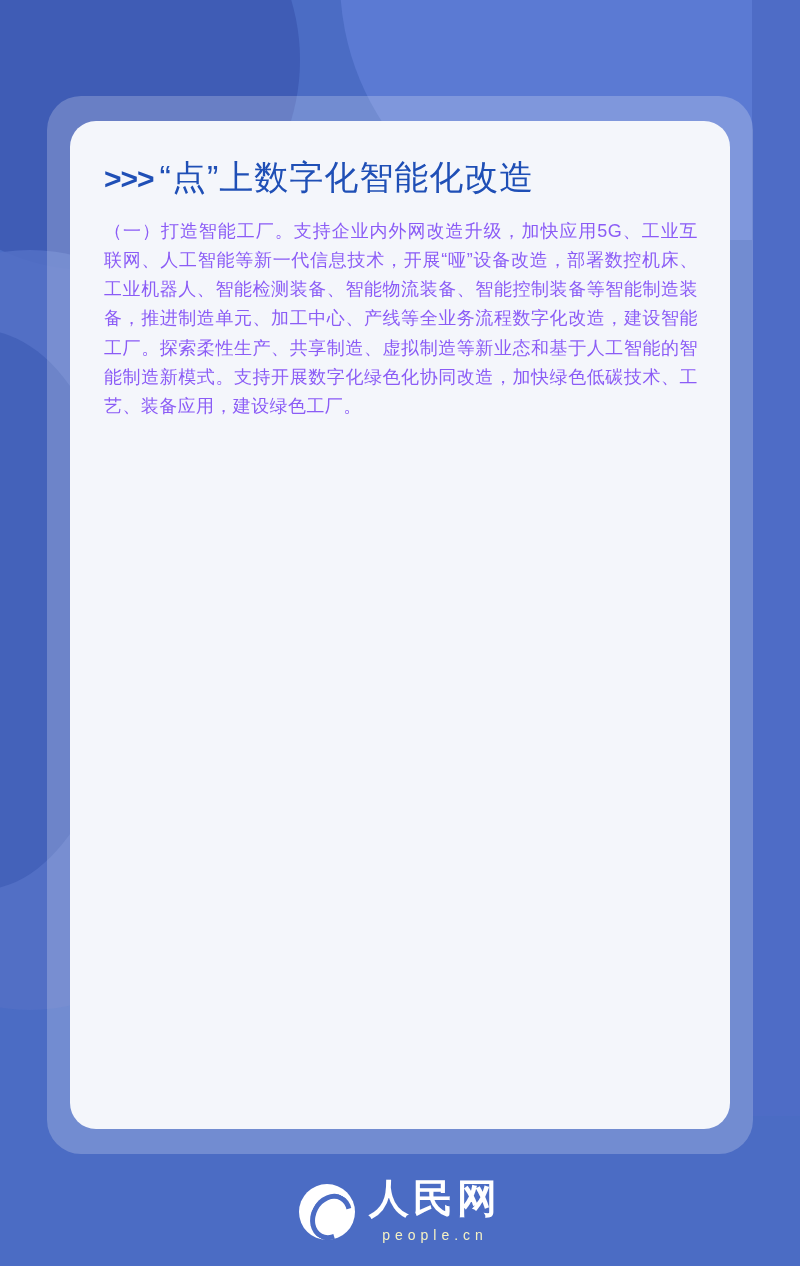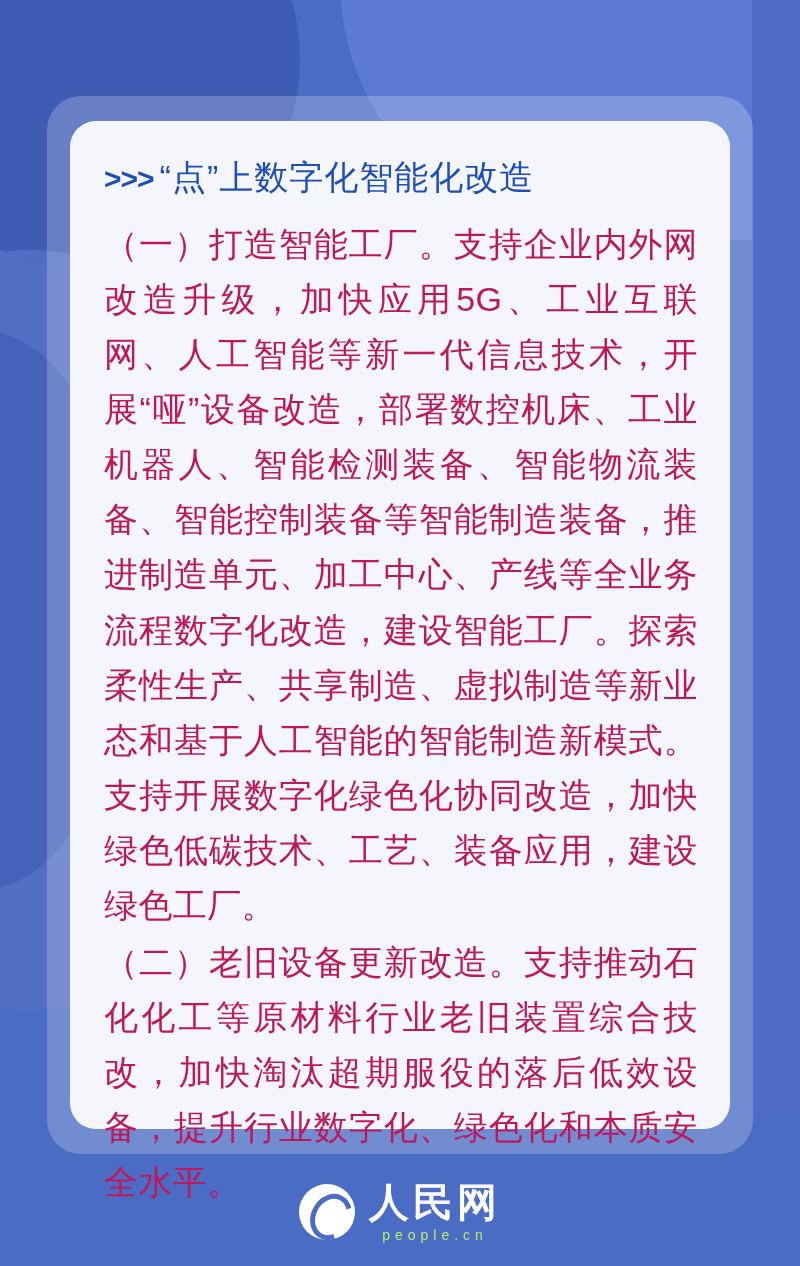--- a/index.html
+++ b/index.html
@@ -112,22 +112,22 @@
   .heading-text {
     color: #1f4fb6;
     font-size: 34px;
     font-weight: normal;
     letter-spacing: 1px;
   }
 
   .doc-body { padding: 0 6px 0 4px; }
 
   .doc-para {
-    color: #be185d;
-    font-size: 34px;
+    color: #8b5cf6;
+    font-size: 18px;
     line-height: 1.62;
     letter-spacing: .4px;
     text-align: justify;
     text-justify: inter-ideograph;
     margin-bottom: 2px;
   }
   .doc-para.indent { text-indent: 0; }
 
   
   .footer-logo {
@@ -163,23 +163,24 @@
   .logo-textblock {
     display: flex;
     flex-direction: column;
     line-height: 1;
   }
   .logo-cn {
     color: #ffffff;
     font-size: 40px;
     font-weight: bold;
     letter-spacing: 4px;
+    font-family: Liberation Mono, monospace;
   }
   .logo-en {
-    color: #bef264;
+    color: #fef9c3;
     font-size: 14px;
     letter-spacing: 5px;
     margin-top: 6px;
     text-align: center;
     opacity: .95;
   }
 </style>
 </head>
 <body>
 
@@ -196,21 +197,20 @@
 
 <div class="card-inner">
 
   <div class="doc-heading">
     <span class="heading-arrows">&gt;&gt;&gt;</span>
     <span class="heading-text">“点”上数字化智能化改造</span>
   </div>
 
   <div class="doc-body">
     <p class="doc-para indent">（一）打造智能工厂。支持企业内外网改造升级，加快应用5G、工业互联网、人工智能等新一代信息技术，开展“哑”设备改造，部署数控机床、工业机器人、智能检测装备、智能物流装备、智能控制装备等智能制造装备，推进制造单元、加工中心、产线等全业务流程数字化改造，建设智能工厂。探索柔性生产、共享制造、虚拟制造等新业态和基于人工智能的智能制造新模式。支持开展数字化绿色化协同改造，加快绿色低碳技术、工艺、装备应用，建设绿色工厂。</p>
-    <p class="doc-para indent">（二）老旧设备更新改造。支持推动石化化工等原材料行业老旧装置综合技改，加快淘汰超期服役的落后低效设备，提升行业数字化、绿色化和本质安全水平。</p>
   </div>
 
 </div>
 
 <div class="footer-logo">
   <div class="logo-mark"></div>
   <div class="logo-textblock">
     <span class="logo-cn">人民网</span>
     <span class="logo-en">people.cn</span>
   </div>

